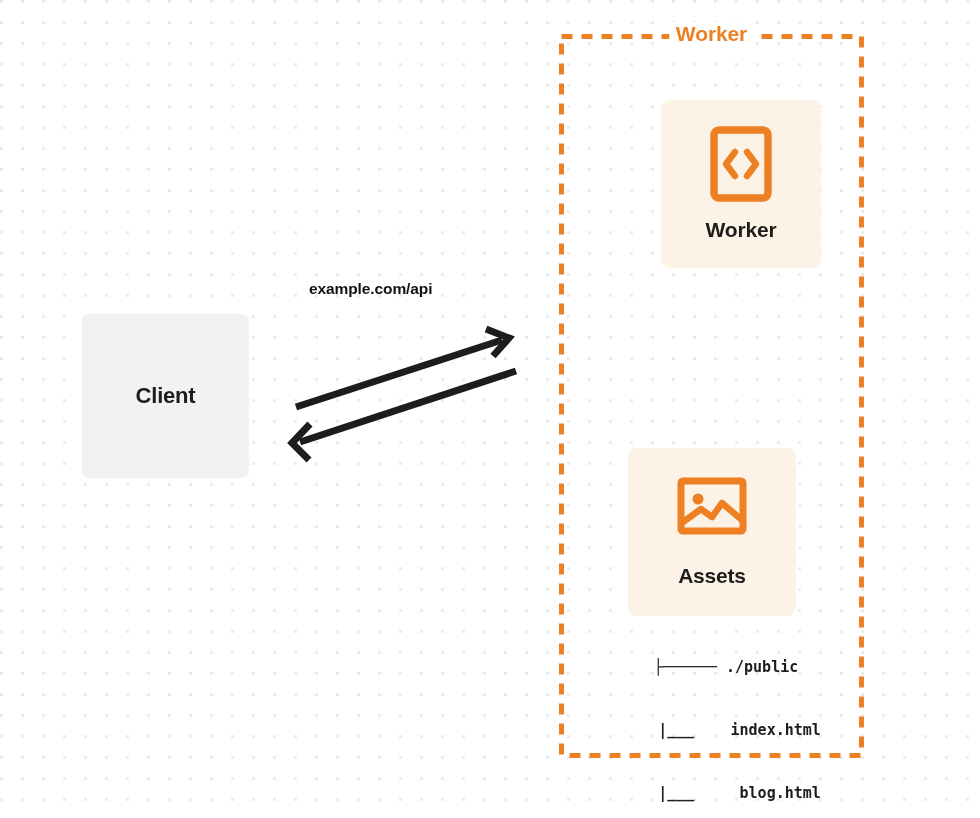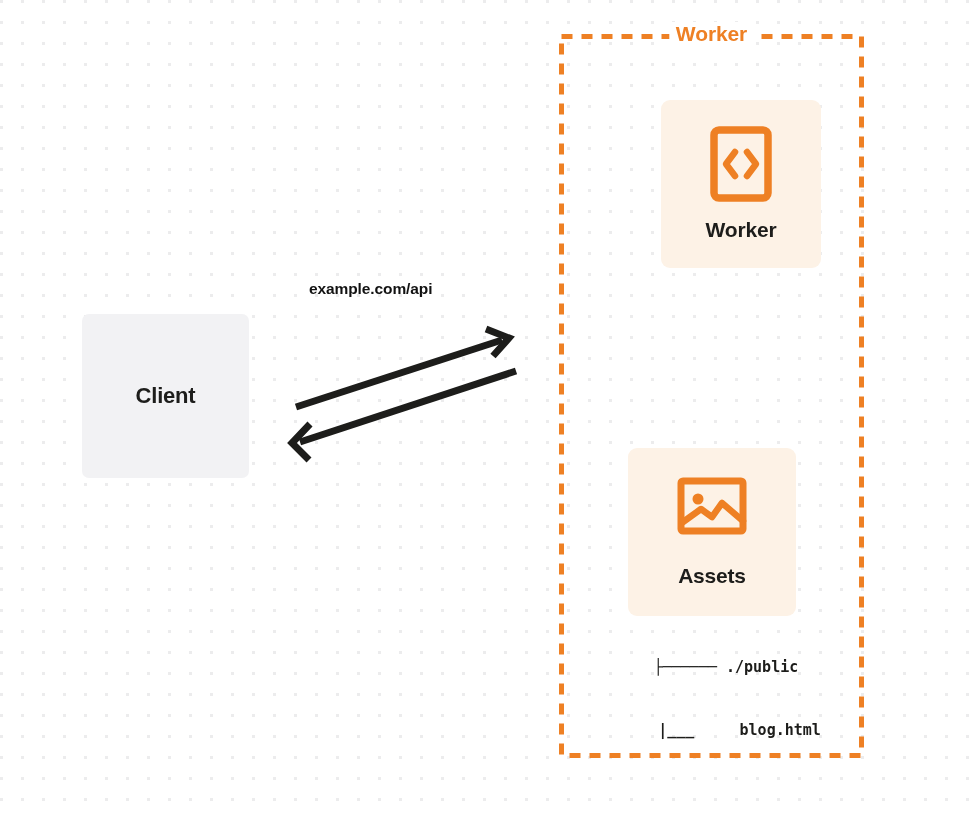--- a/index.html
+++ b/index.html
@@ -204,18 +204,19 @@
           <rect x="4" y="5" width="62" height="50" rx="2" ry="2" fill="none" stroke="#ee8024" stroke-width="7"></rect>
           <circle cx="21" cy="23" r="5.5" fill="#ee8024"></circle>
           <polyline points="6,46 24,33 35,41 45,27 66,45" fill="none" stroke="#ee8024" stroke-width="6.5" stroke-linecap="round" stroke-linejoin="round"></polyline>
         </svg>
       </span>
       <span class="card-label">Assets</span>
     </div>
 
     <div id="file-tree">
       <span class="tree-row">├────── ./public</span>
+      <span class="tree-row">   |___    index.html</span>
       <span class="tree-row">   |___     blog.html</span>
       
     </div>
 
   </div>
 </div>
 
 </body></html>

